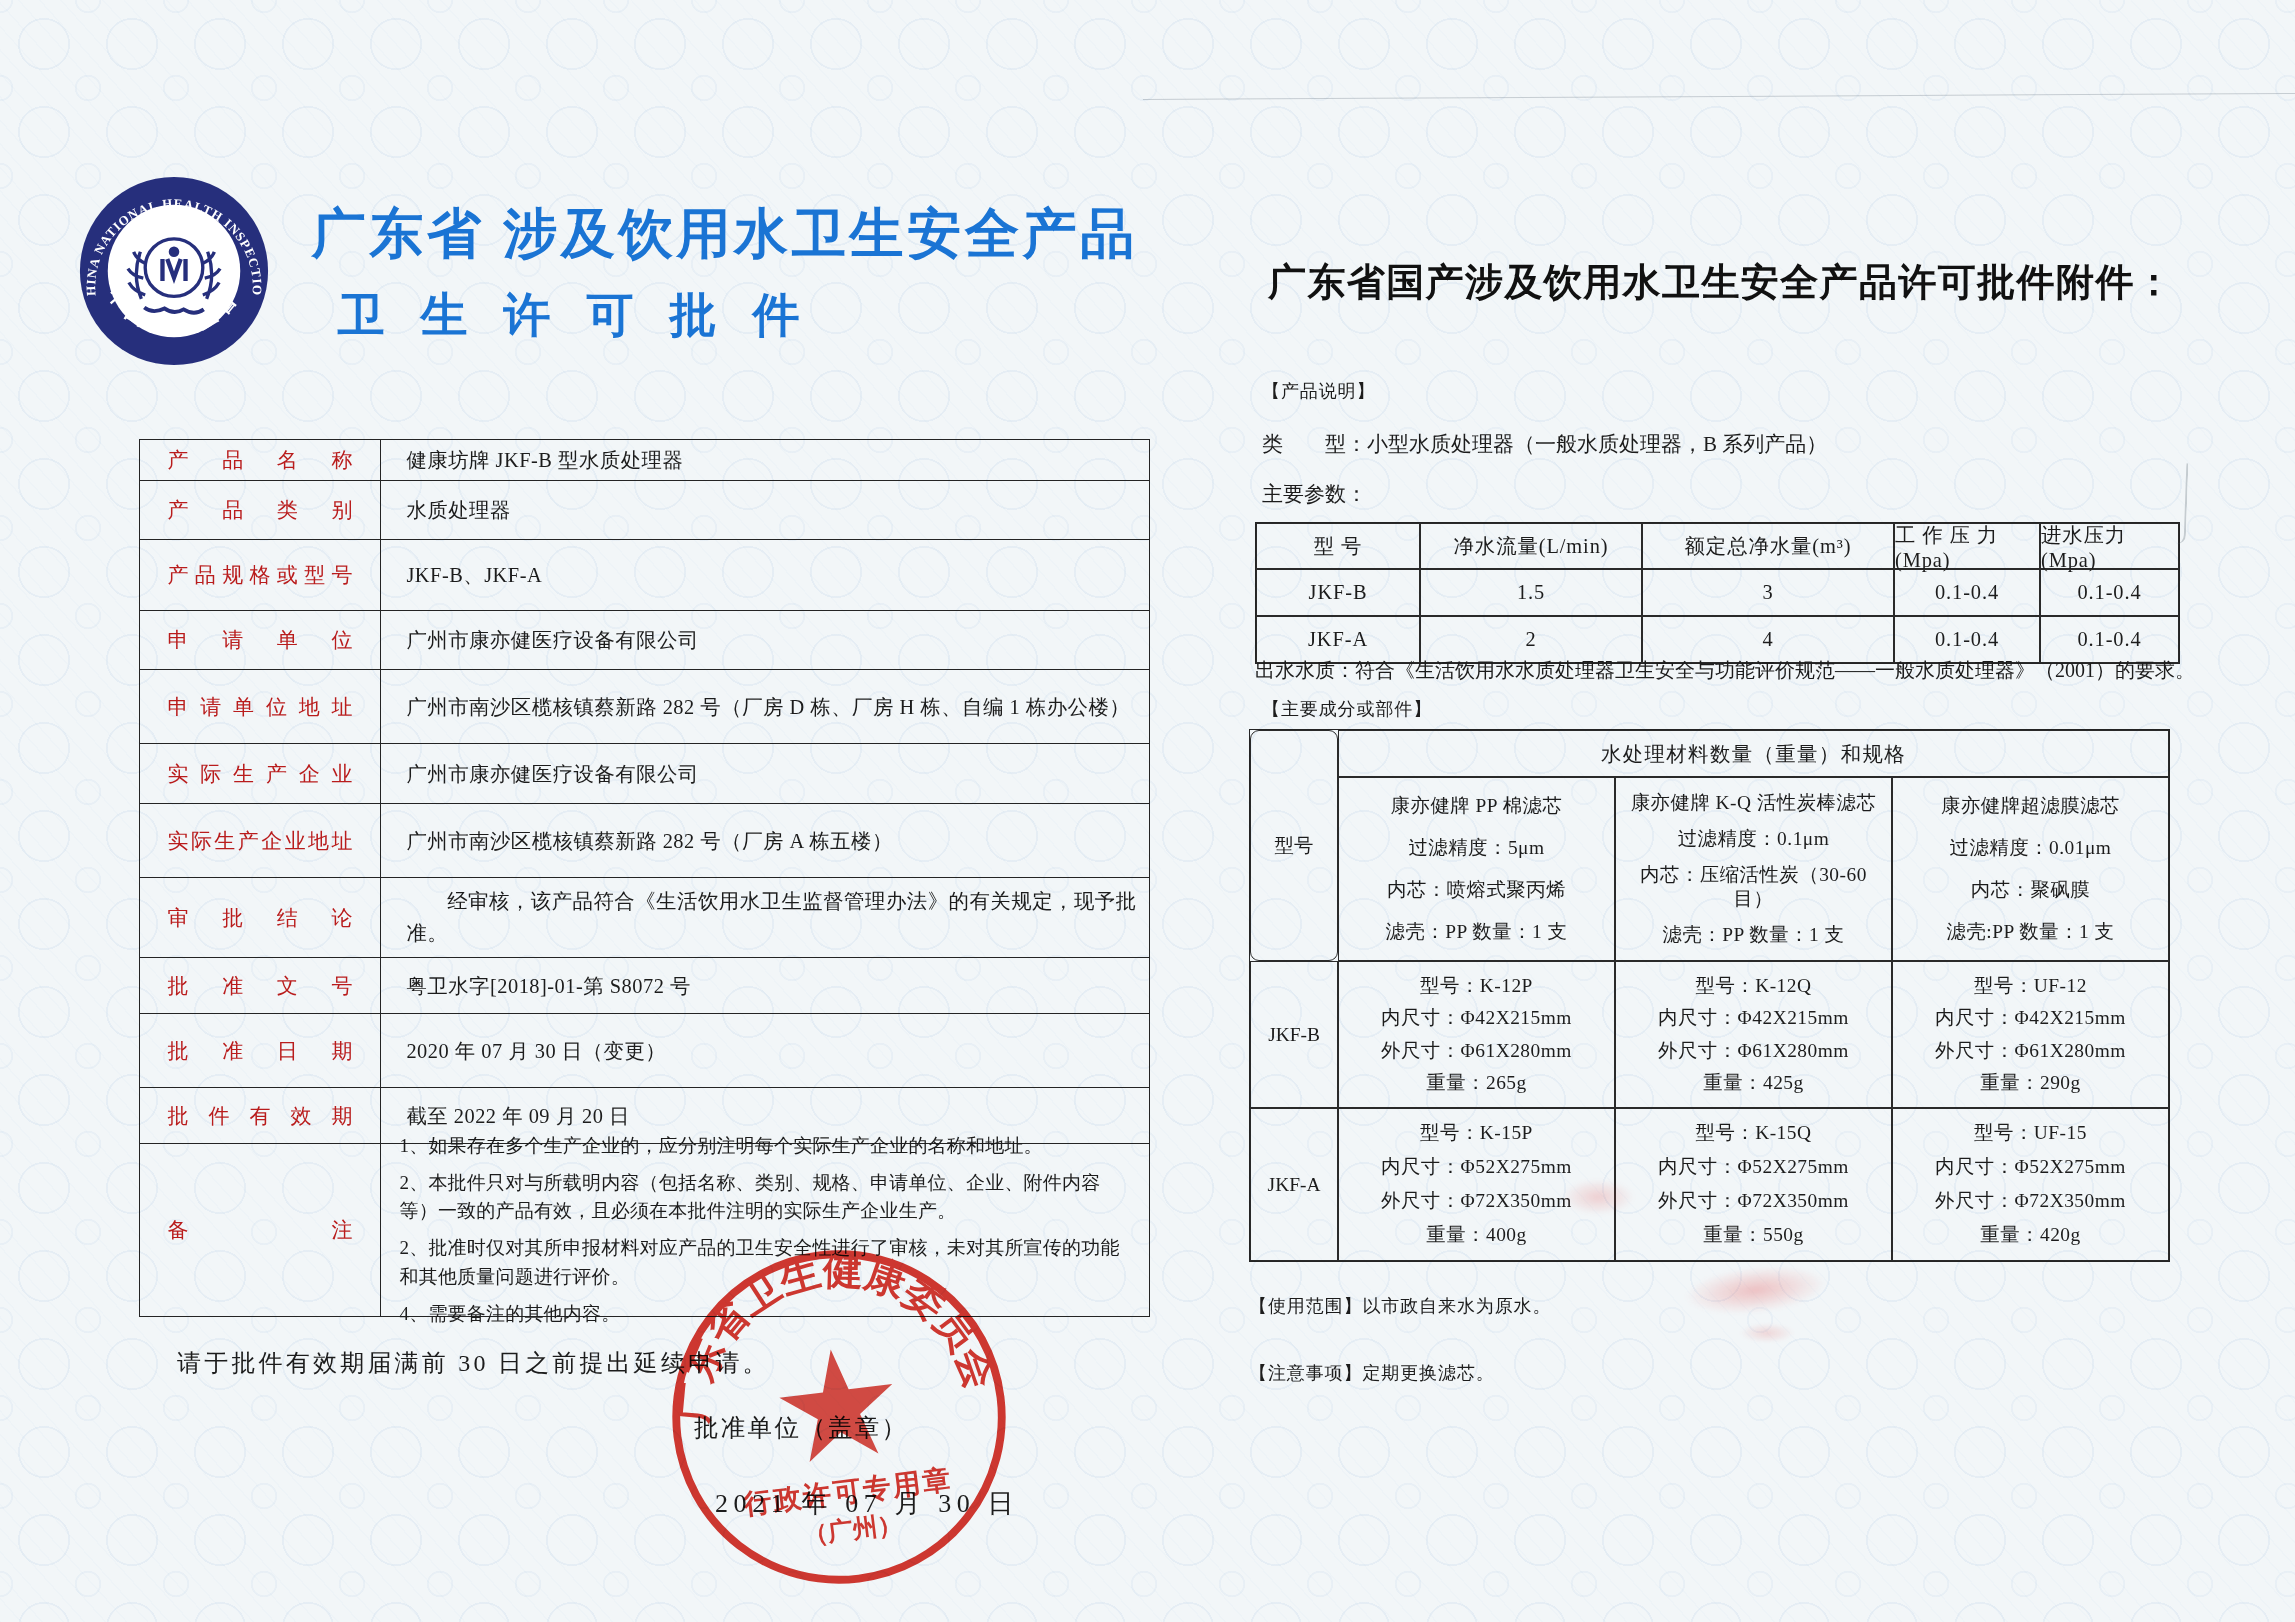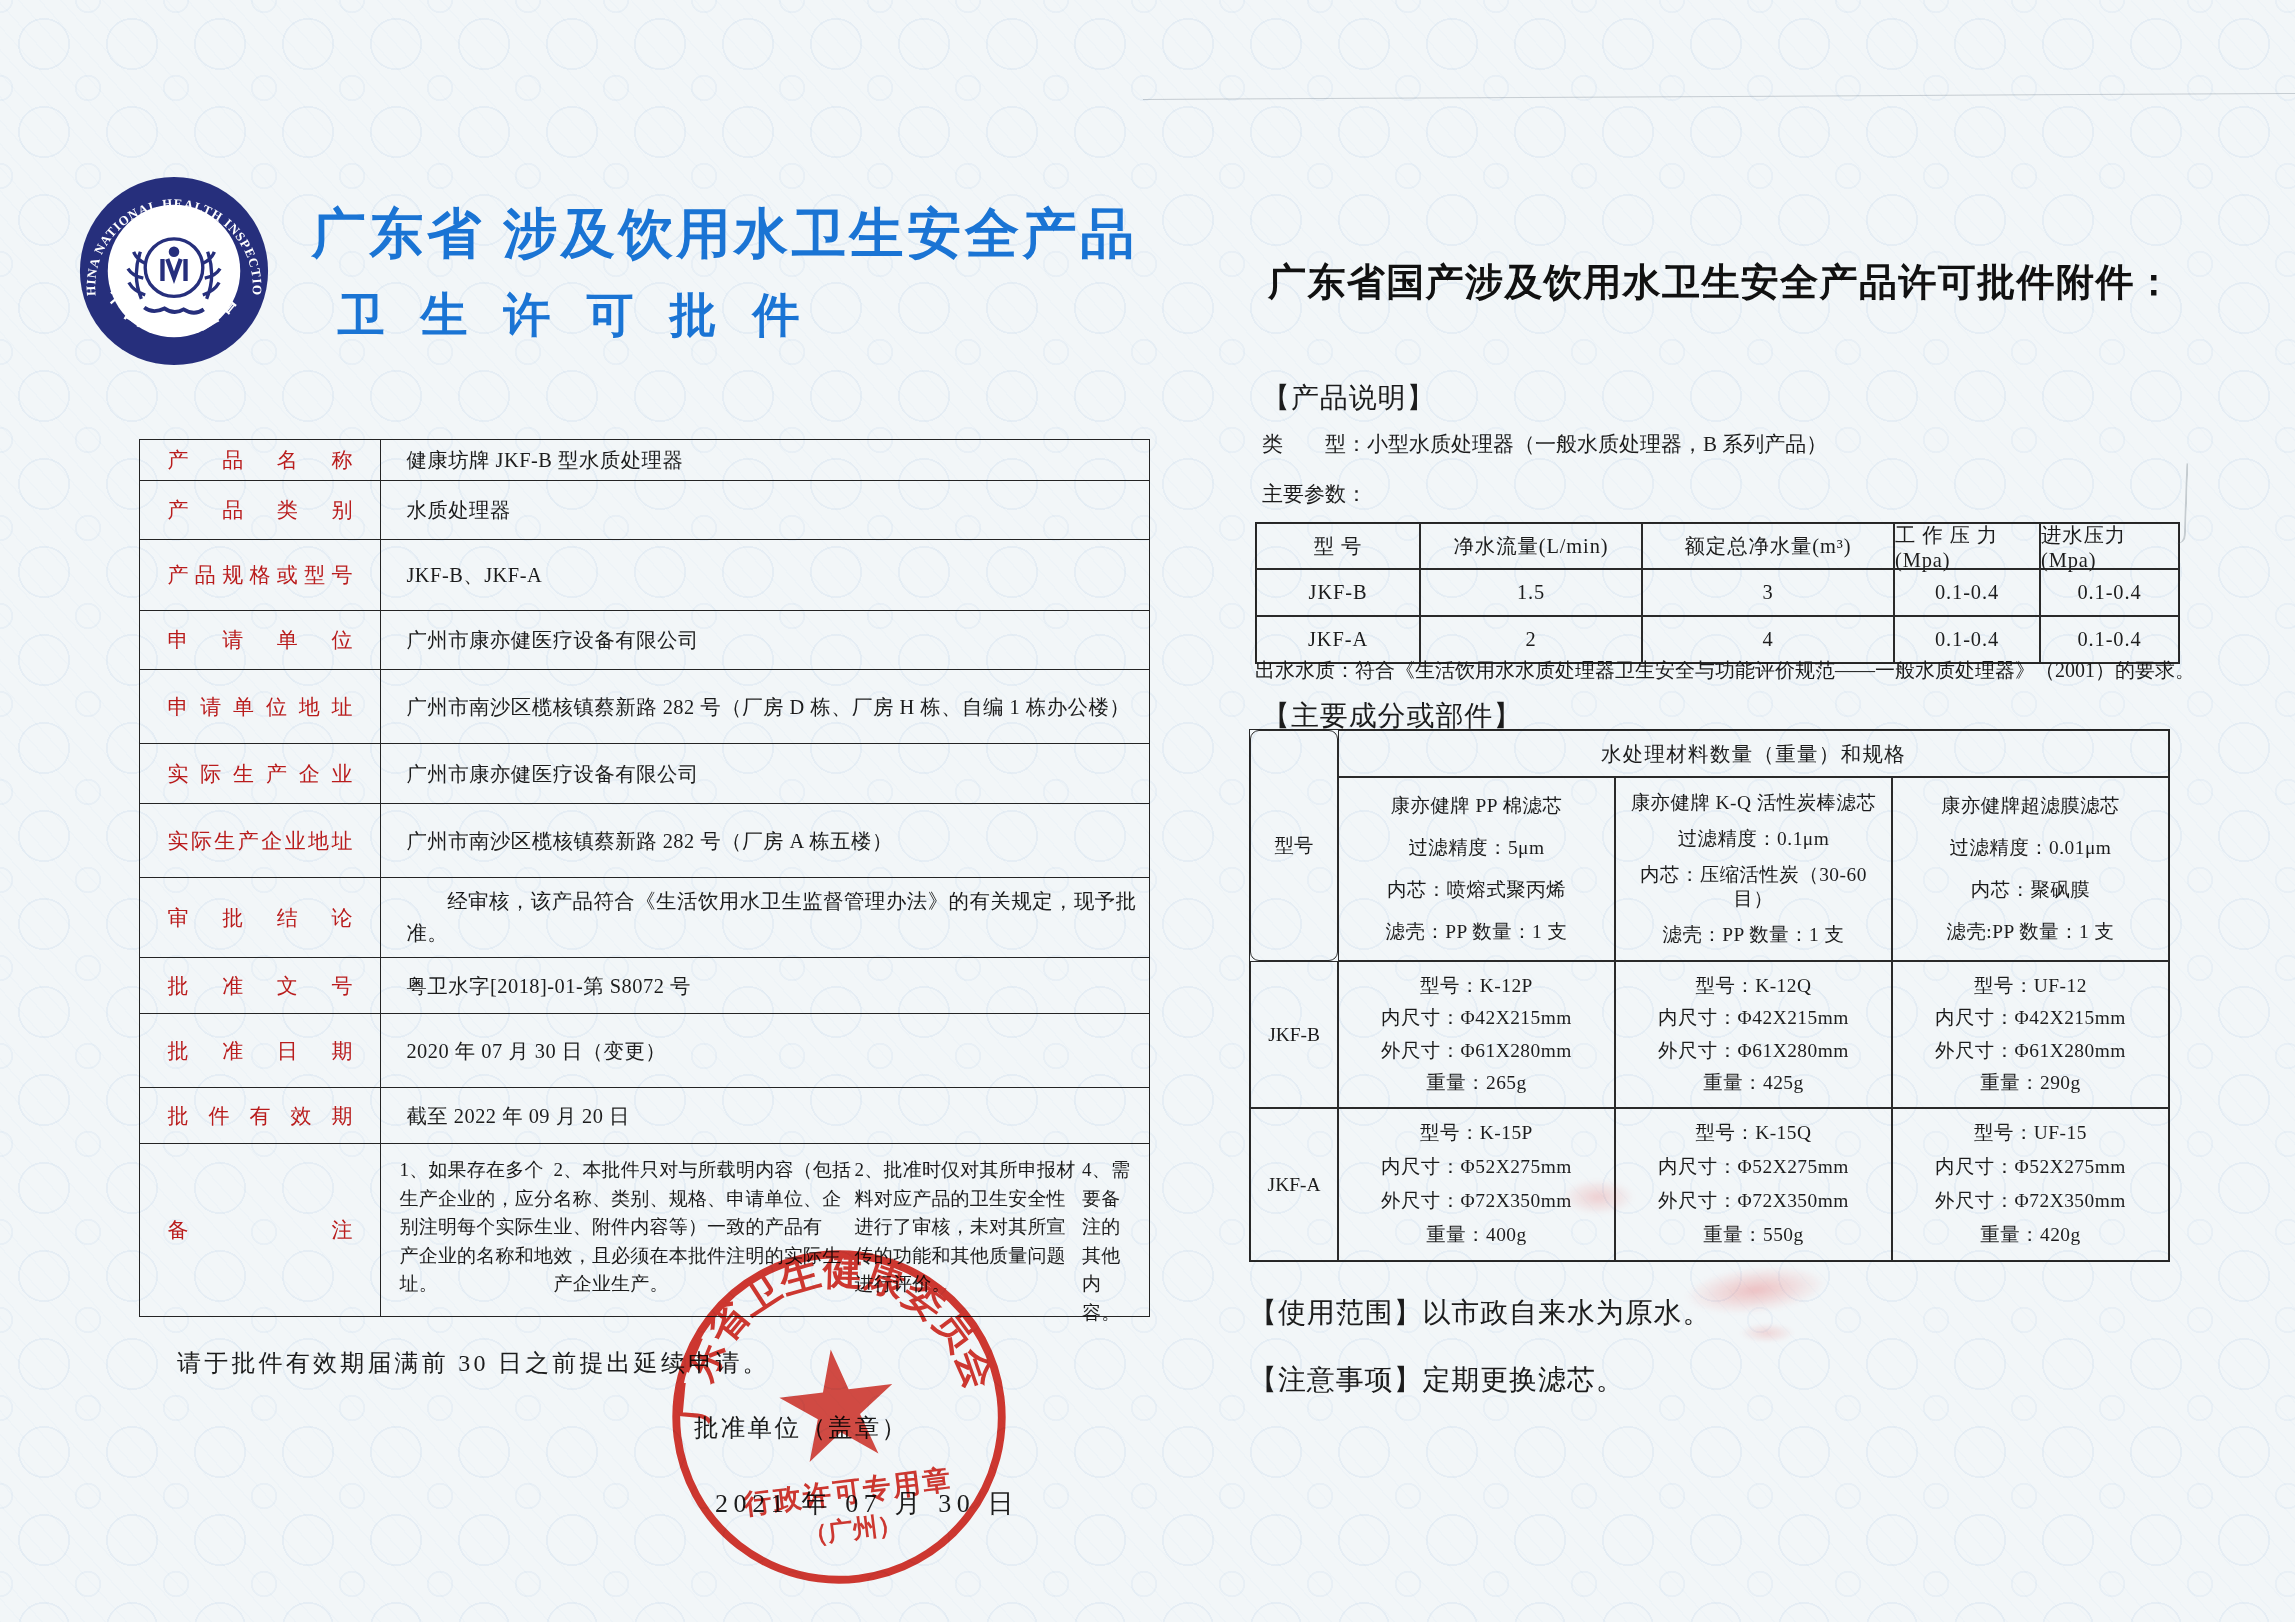--- a/index.html
+++ b/index.html
@@ -25,31 +25,31 @@
   .info-table{left:139px;top:439px;width:1011px;border:1.4px solid #242424;box-sizing:border-box;}
   .lt-row{display:flex;border-bottom:0.9px solid #242424;box-sizing:border-box;}
   .lt-row:last-child{border-bottom:none;}
   .h1{height:41px}.h2{height:59px}.h3{height:71px}.h4{height:59px}.h5{height:74px}
   .h6{height:60px}.h7{height:74px}.h8{height:80px}.h9{height:56px}.h10{height:74px}
   .h11{height:56px}.h12{height:172px}
   .lt-label{width:241px;flex:0 0 241px;border-right:0.9px solid #242424;display:flex;align-items:center;justify-content:center;box-sizing:border-box;}
   .lt-label span{display:inline-block;width:185px;text-align:justify;text-align-last:justify;font-size:21px;color:#b91c1c;font-family:Liberation Serif, serif;}
   .lt-value{flex:1;display:flex;align-items:center;padding:3.7px 11.6px 3.7px 25.4px;font-size:20.4px;letter-spacing:0.5px;box-sizing:border-box;}
   .conclusion{text-indent:2em;line-height:1.55;}
-  .remarks{flex-direction:row;align-items:flex-start;justify-content:center;padding:8.3px 14px 8.3px 18.5px;}
+  .remarks{flex-direction:column;align-items:flex-start;justify-content:center;padding:8.3px 14px 8.3px 18.5px;}
   .remarks p{margin:4.2px 0;font-size:19px;line-height:1.5;letter-spacing:0.2px;}
   .renewal-note{left:177px;top:1347px;font-size:24px;letter-spacing:3.2px;white-space:nowrap;}
   .issuer-label{left:694px;top:1411px;font-size:24.5px;letter-spacing:2.3px;white-space:nowrap;}
   .issue-date{left:715px;top:1486px;font-size:26px;letter-spacing:5.6px;white-space:nowrap;}
   .logo{left:78px;top:175px;width:192px;height:192px;}
   .seal{left:661px;top:1239px;width:356px;height:356px;transform:rotate(-7deg);opacity:0.92;mix-blend-mode:multiply;}
   
   .r-title{left:1268px;top:257px;font-family:"Liberation Sans","DejaVu Sans",sans-serif;
     font-weight:bold;font-size:38px;letter-spacing:1.4px;white-space:nowrap;color:#111;}
-  .r-sec{font-size:28px;letter-spacing:0.9px;white-space:nowrap;}
+  .r-sec{font-size:18px;letter-spacing:0.9px;white-space:nowrap;}
   .r-product-sec{left:1262px;top:379px;}
   .r-type{left:1262px;top:430px;font-size:21px;white-space:nowrap;}
   .r-params-label{left:1262px;top:480px;font-size:21px;}
   .params-table{left:1255px;top:505px;display:grid;grid-template-columns:164px 222px 252px 146px 139px;
     grid-template-rows:46px 47px 47px;border:1.4px solid #242424;background:transparent;margin-top:17px;}
   .pt-cell{border:0.5px solid #2a2a2a;display:flex;align-items:center;justify-content:center;
     font-size:20.4px;letter-spacing:0.9px;box-sizing:border-box;}
   .r-water{left:1255px;top:657px;width:1039px;font-size:20px;letter-spacing:0px;white-space:nowrap;}
   .r-comp-sec{left:1262px;top:697px;}
   .comp-table{left:1249px;top:729px;display:grid;grid-template-columns:88px 277px 277px 277px;

